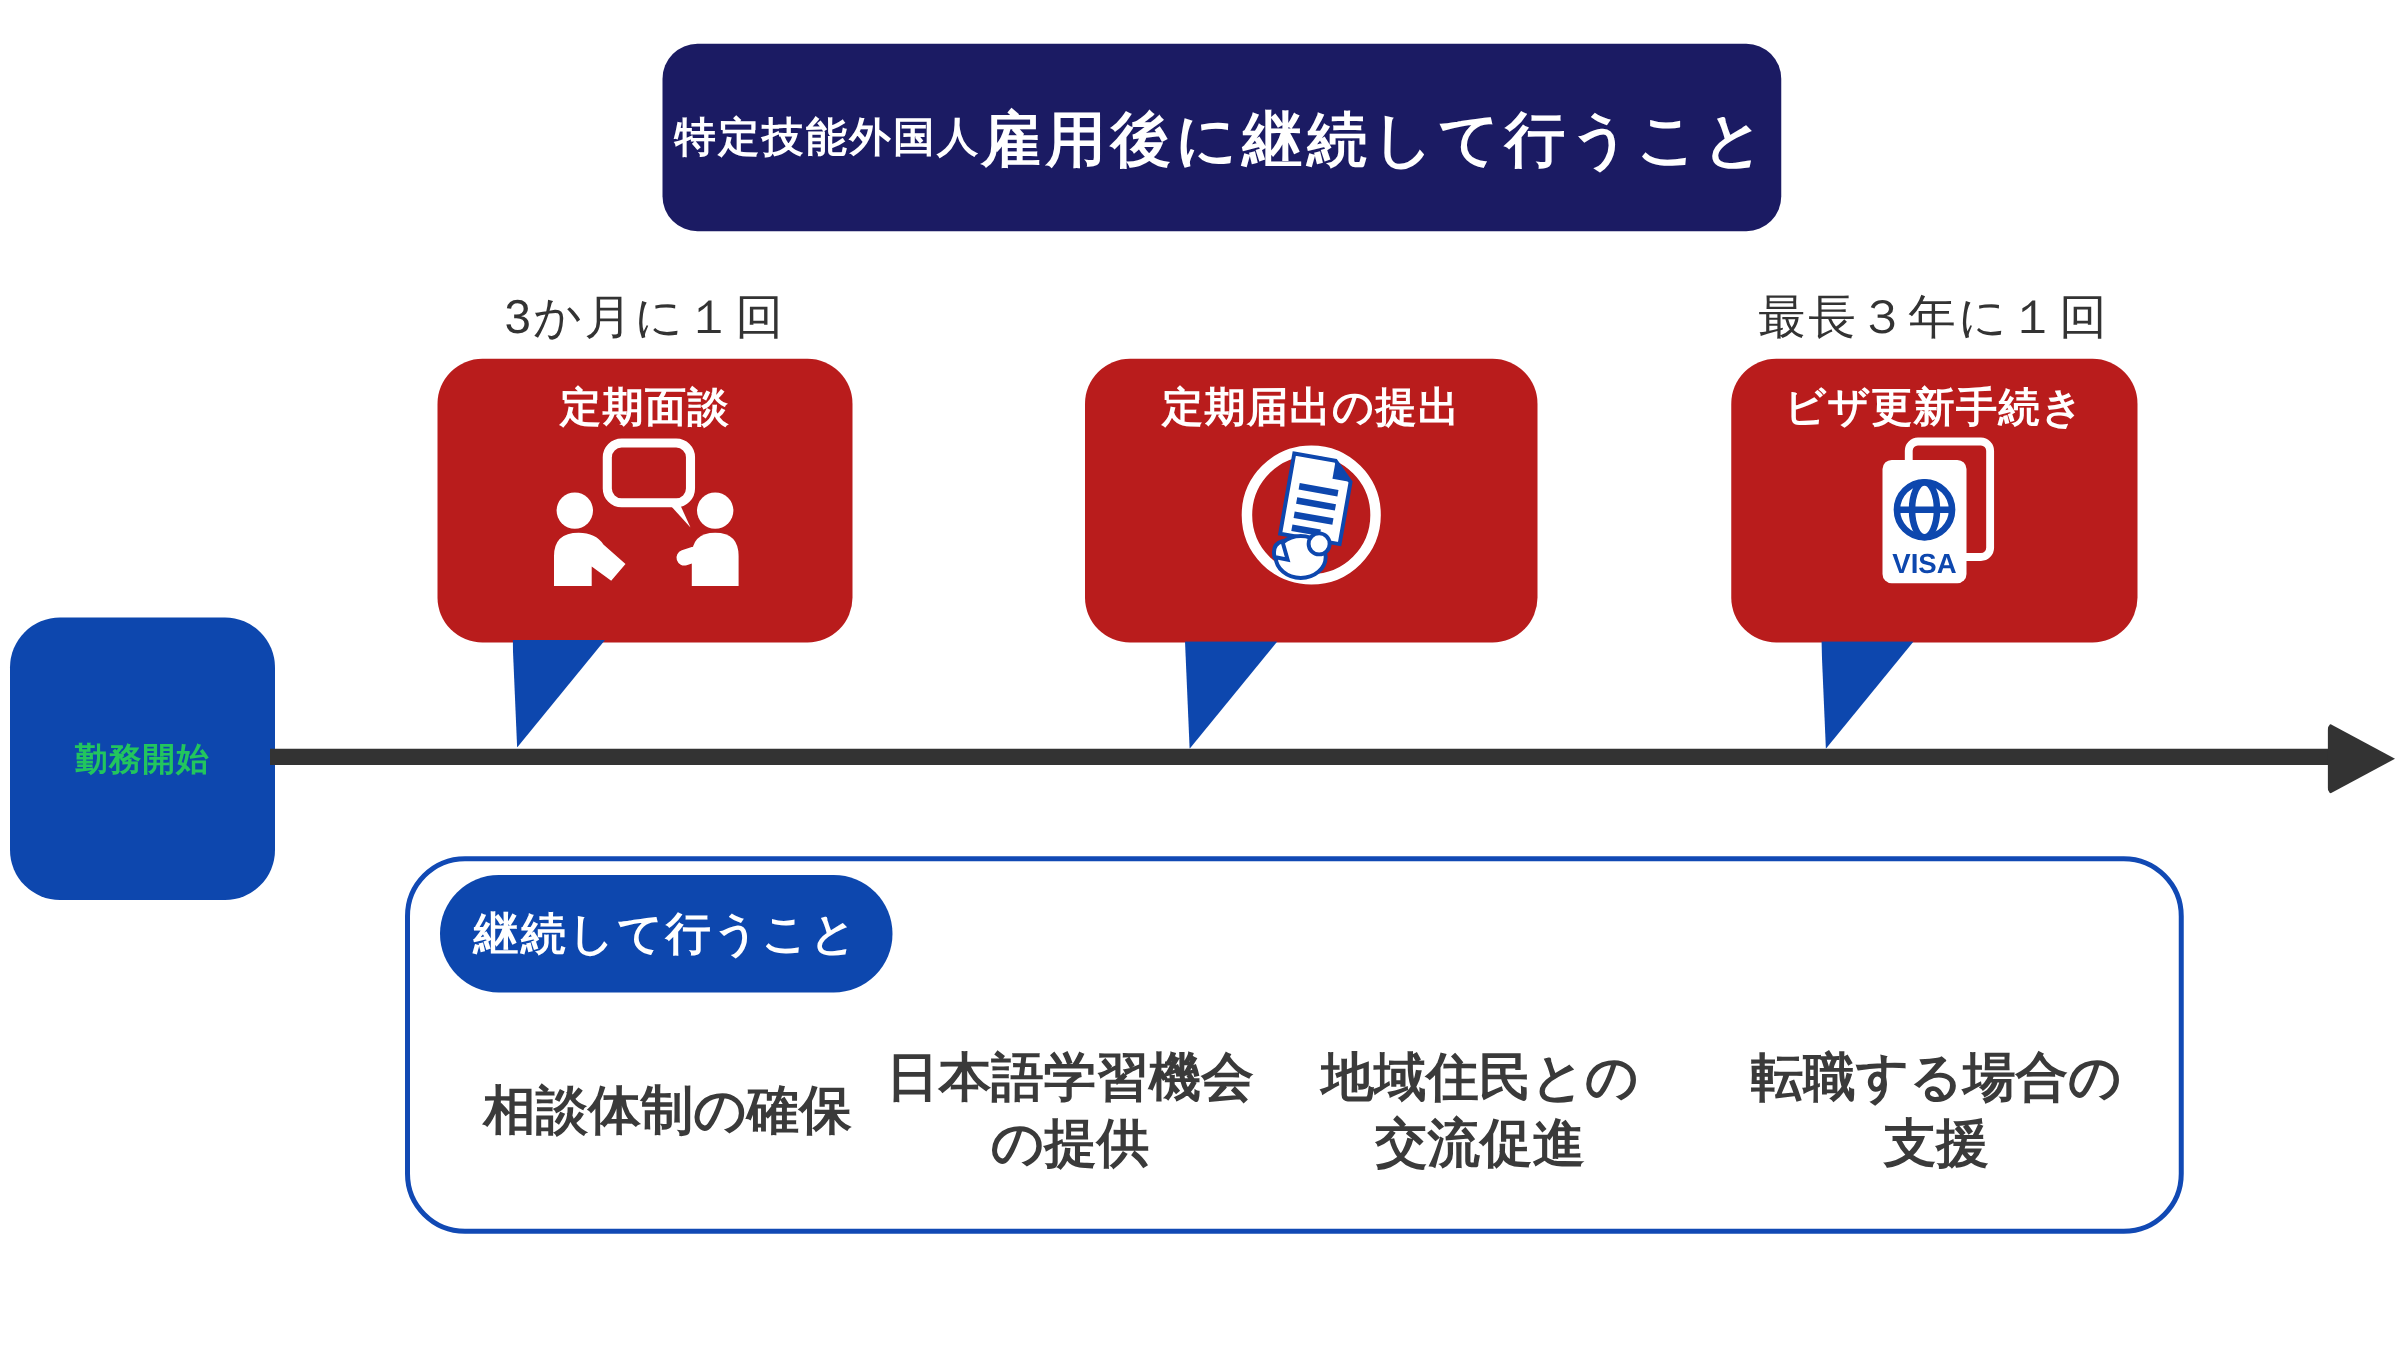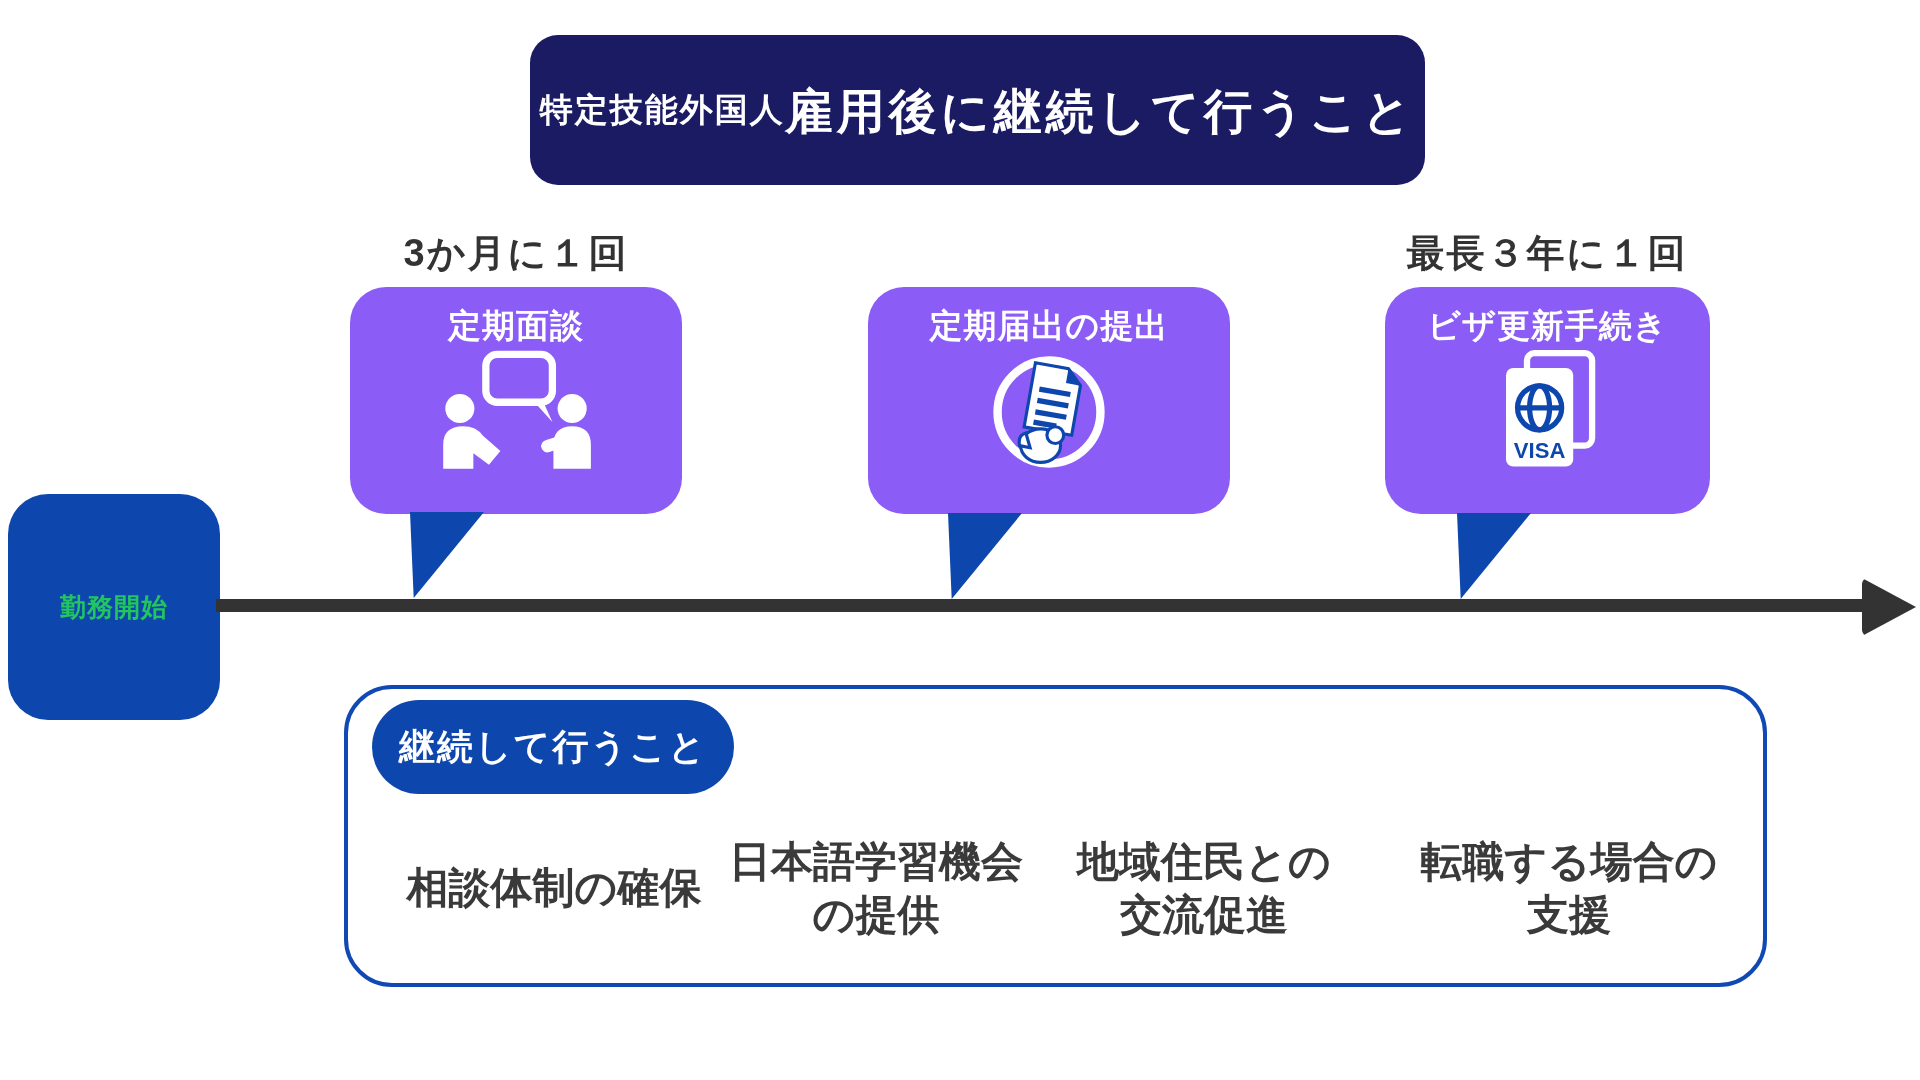--- a/index.html
+++ b/index.html
@@ -27,34 +27,34 @@
   .title-tag  { font-size: 33px; font-weight: bold; letter-spacing: 2px; }
   .title-main { font-size: 48px; font-weight: bold; letter-spacing: 4px; margin-top: 4px; }
 
   
   .ms-label {
     position: absolute;
     top: 228px;
     width: 460px;
     transform: translateX(-50%);
     text-align: center;
-    font-size: 38px; font-weight: bold;
+    font-size: 38px; font-weight: normal;
     color: #333333;
     letter-spacing: 2px;
     white-space: nowrap;
   }
   .ms-label.l1 { left: 516px; }
   .ms-label.l2 { left: 1049px; }
   .ms-label.l3 { left: 1547px; }
 
   
   .bubble {
     position: absolute;
     top: 287px; height: 227px;
-    background: #8b5cf6;
+    background: #b91c1c;
     border-radius: 36px;
     display: flex; flex-direction: column; align-items: center;
   }
   .bubble.b1 { left: 350px;  width: 332px; }
   .bubble.b2 { left: 868px;  width: 362px; }
   .bubble.b3 { left: 1385px; width: 325px; }
   .bubble-title {
     margin-top: 17px;
     color: #ffffff;
     font-size: 33px; font-weight: bold;
@@ -99,21 +99,21 @@
     border-radius: 40px;
     display: flex; align-items: center; justify-content: center;
   }
   .start-box .start-label {
     color: #22c55e; font-size: 26px; font-weight: bold; letter-spacing: 1px;
   }
 
   
   .ongoing-box {
     position: absolute;
-    left: 344px; top: 685px;
+    left: 324px; top: 685px;
     width: 1423px; height: 302px;
     background: #ffffff;
     border: 4px solid #1149B4;
     border-radius: 48px;
   }
   .ongoing-badge {
     position: absolute;
     left: 24px; top: 11px;
     width: 362px; height: 94px;
     background: #0D47AE;

